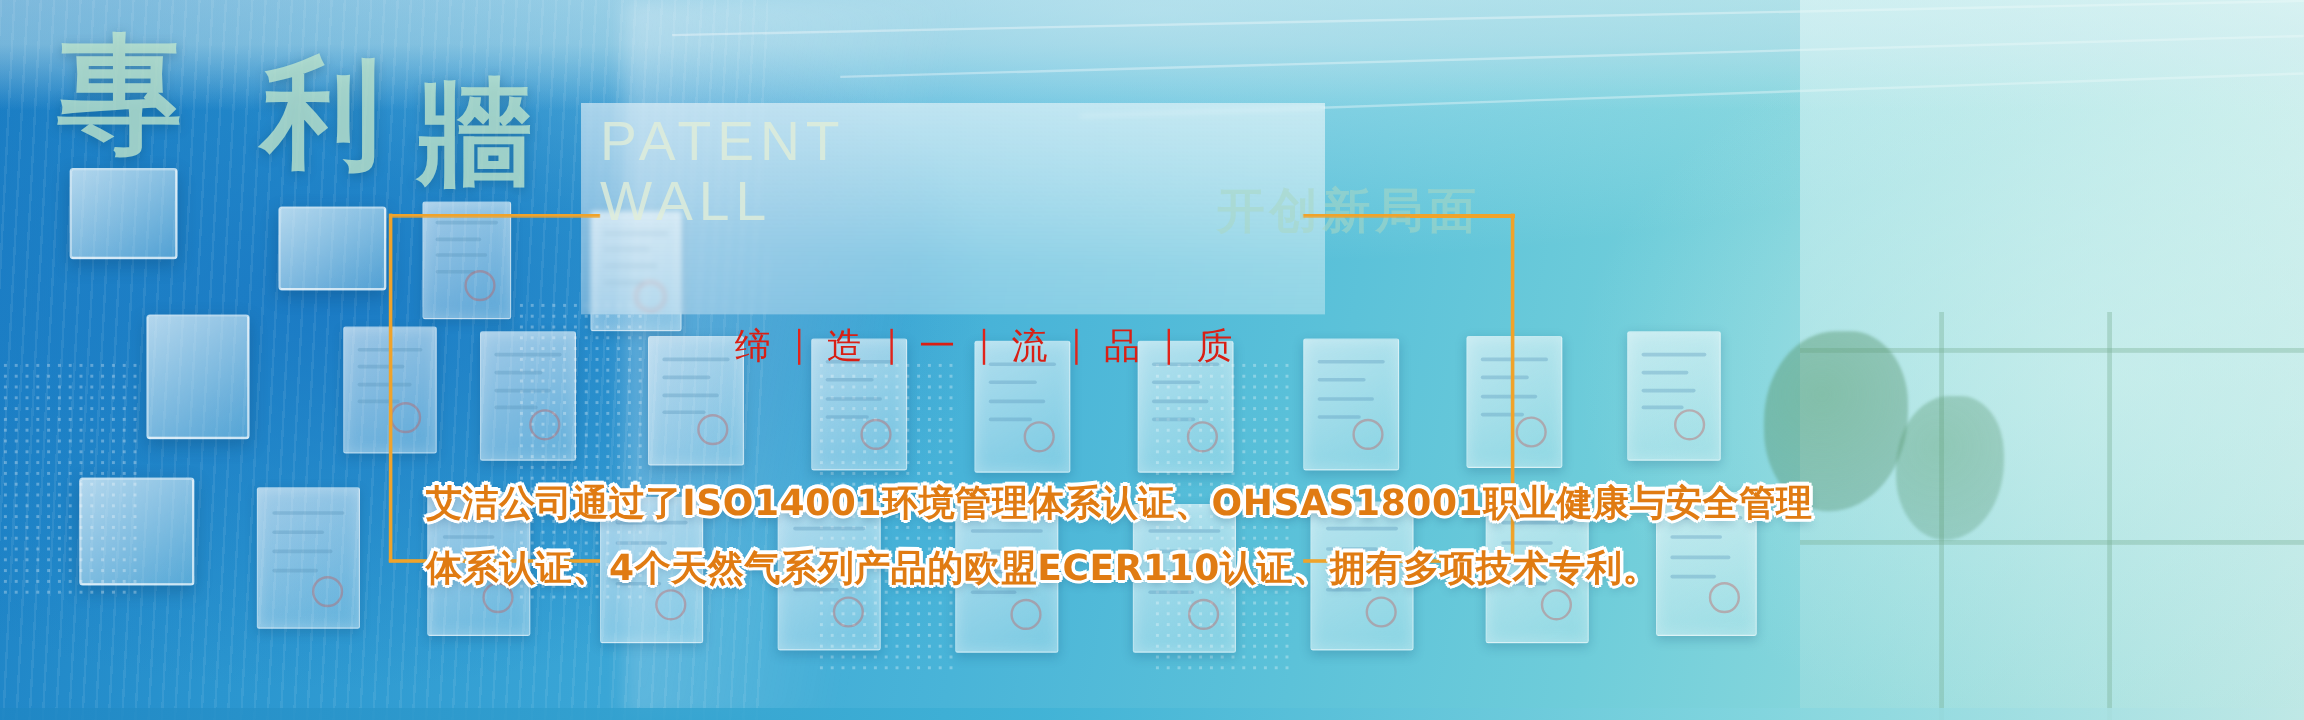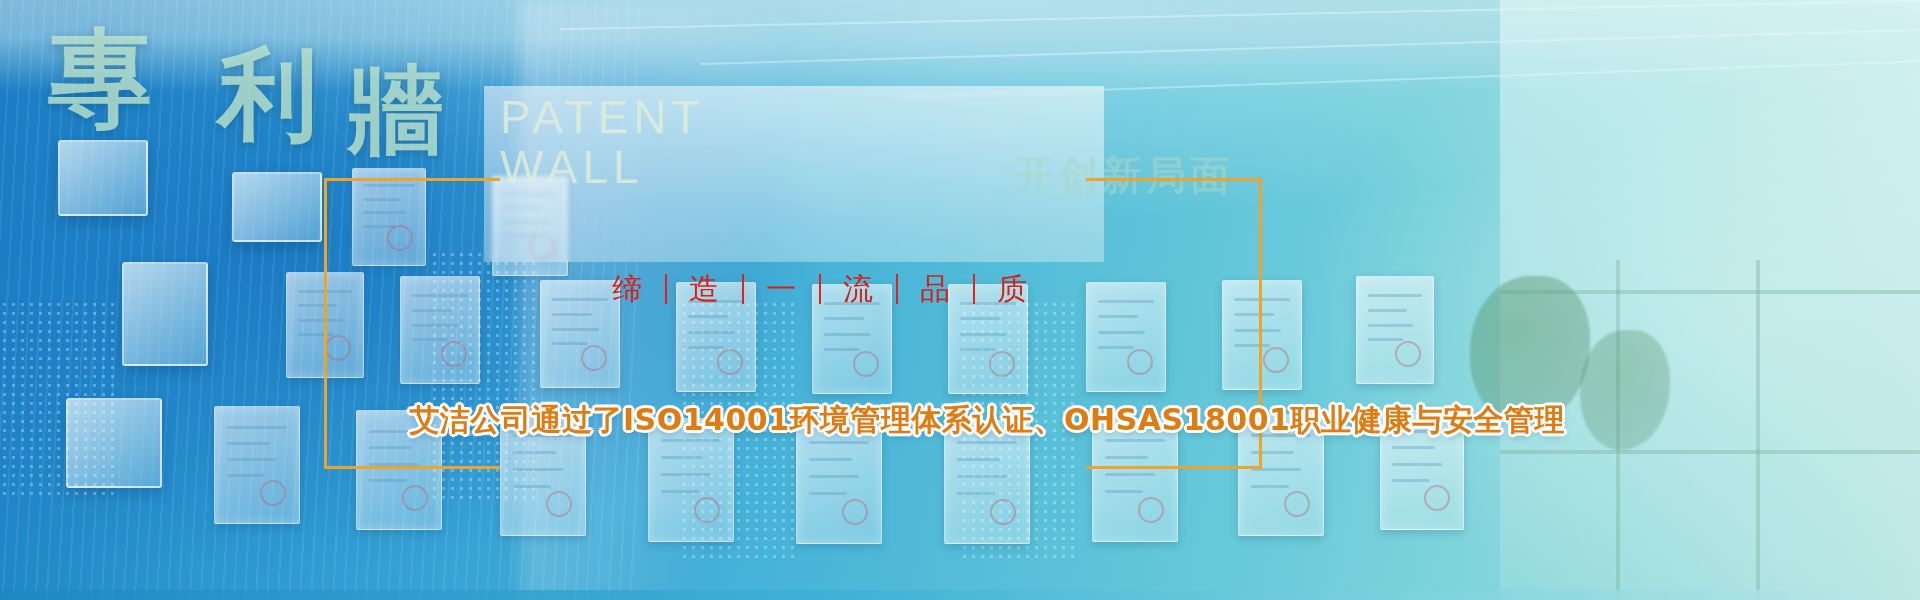--- a/index.html
+++ b/index.html
@@ -86,21 +86,21 @@
   .slogan{position:absolute;left:590px;top:272px;display:flex;align-items:center;gap:0;}
   .slogan .w{font-family:"DejaVu Serif","Liberation Serif",serif;font-size:30px;
      color:#d91f14;letter-spacing:1px;padding:0 22px;line-height:34px;}
   .slogan .sep{width:2px;height:30px;background:#e1231a;}
 
   
   .bk{position:absolute;background:#f0a32a;}
   .bk.h{height:3px;} .bk.v{width:3px;}
 
   
-  .body{position:absolute;left:355px;top:400px;width:1210px;text-align:right;}
+  .body{position:absolute;left:355px;top:400px;width:1210px;text-align:left;}
   .body p{margin:0 0 14px 0;font-family:"DejaVu Sans","Liberation Sans",sans-serif;
      font-weight:700;font-size:30px;line-height:40px;letter-spacing:.5px;
      color:#e07b12;
      text-shadow:
        -2px -2px 0 #fff, 2px -2px 0 #fff, -2px 2px 0 #fff, 2px 2px 0 #fff,
        -3px 0 0 #fff, 3px 0 0 #fff, 0 -3px 0 #fff, 0 3px 0 #fff,
        0 4px 7px rgba(20,70,110,.35);}
 
   .bottom-bar{position:absolute;left:0;bottom:0;width:100%;height:10px;
      background:linear-gradient(90deg,#1f86c4,#3fb2d6 45%,#7fd4de 75%,#bfe8e6);opacity:.85;}
@@ -306,16 +306,17 @@
 
   <div class="bk h" style="left:324px;top:178px;width:176px;"></div>
   <div class="bk v" style="left:324px;top:178px;height:290px;"></div>
   <div class="bk h" style="left:324px;top:466px;width:176px;"></div>
   <div class="bk h" style="left:1086px;top:178px;width:176px;"></div>
   <div class="bk v" style="left:1259px;top:178px;height:290px;"></div>
   <div class="bk h" style="left:1086px;top:466px;width:176px;"></div>
 
   <div class="body">
     <p>艾洁公司通过了ISO14001环境管理体系认证、OHSAS18001职业健康与安全管理</p>
+    <p>体系认证、4个天然气系列产品的欧盟ECER110认证、拥有多项技术专利。</p>
   </div>
 
   <div class="bottom-bar"></div>
 </div>
 
 </body></html>

